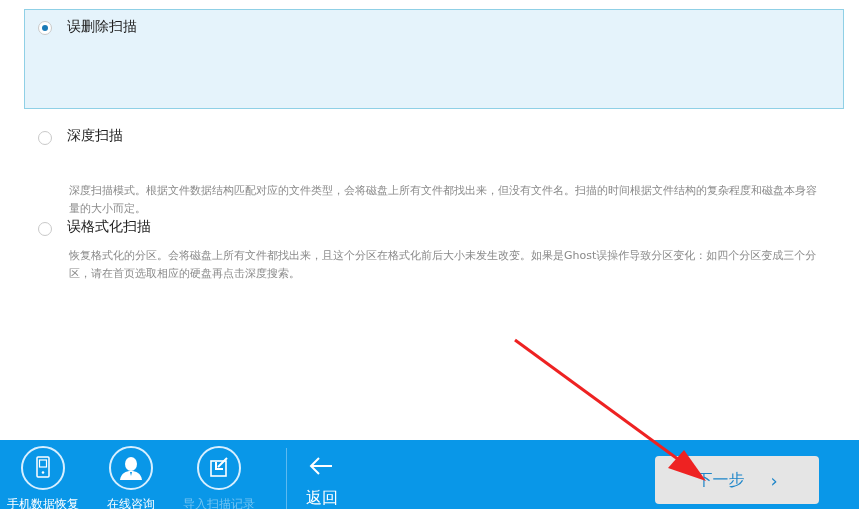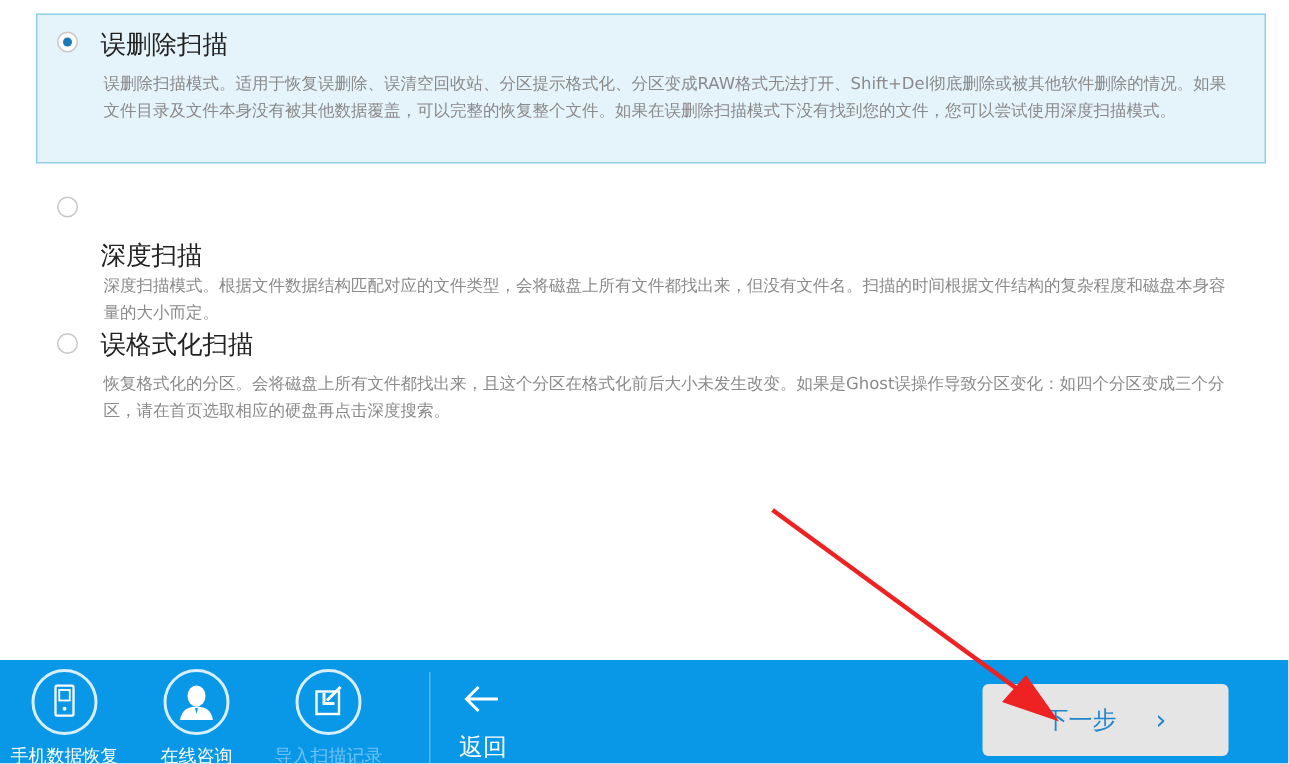--- a/index.html
+++ b/index.html
@@ -16,33 +16,33 @@
   }
   .radio {
     position:absolute; left:13px; width:14px; height:14px; border-radius:50%;
     border:1px solid #c9c9c9; background:#fff; box-sizing:border-box;
   }
   .radio .dot {
     position:absolute; left:3px; top:3px; width:6px; height:6px; border-radius:50%;
     background:#1a7ab7;
   }
   .opt-title {
-    position:absolute; left:42px; font-size:17px; color:#222; white-space:nowrap;font-family:Liberation Serif, serif;
+    position:absolute; left:42px; font-size:14px; color:#222; white-space:nowrap;font-family:Liberation Serif, serif;
   }
   .opt-desc {
     position:absolute; left:44px; width:750px; font-size:11px; line-height:17.5px;
     color:#8a8a8a;
   }
   #opt1 { top:9px; height:100px; }
   #opt1 .radio { top:11px; }
   #opt1 .opt-title { top:8px; }
   #opt1 .opt-desc { top:37px; }
   #opt2 { top:118px; height:80px; border:1px solid transparent; }
   #opt2 .radio { top:12px; }
-  #opt2 .opt-title { top:8px;margin-top:32px; }
+  #opt2 .opt-title { top:8px; }
   #opt2 .opt-desc { top:37px;margin-top:26px; }
   #opt3 { top:209px; height:80px; border:1px solid transparent; }
   #opt3 .radio { top:12px; }
   #opt3 .opt-title { top:8px; }
   #opt3 .opt-desc { top:37px; }
 
   .bottombar {
     position:absolute; left:0; top:440px; width:859px; height:69px;
     background:#0997e8;
   }
@@ -72,21 +72,20 @@
   .arrow-overlay { position:absolute; left:0; top:0; pointer-events:none; }
 </style>
 </head>
 <body>
 
 <div class="option selected" id="opt1">
   <span class="radio">
       <span class="dot"></span>
     </span>
   <div class="opt-title">误删除扫描</div>
-  <div class="opt-desc">误删除扫描模式。适用于恢复误删除、误清空回收站、分区提示格式化、分区变成RAW格式无法打开、Shift+Del彻底删除或被其他软件删除的情况。如果文件目录及文件本身没有被其他数据覆盖，可以完整的恢复整个文件。如果在误删除扫描模式下没有找到您的文件，您可以尝试使用深度扫描模式。</div>
 </div>
 
 <div class="option" id="opt2">
   <span class="radio"></span>
   <div class="opt-title">深度扫描</div>
   <div class="opt-desc">深度扫描模式。根据文件数据结构匹配对应的文件类型，会将磁盘上所有文件都找出来，但没有文件名。扫描的时间根据文件结构的复杂程度和磁盘本身容量的大小而定。</div>
 </div>
 
 <div class="option" id="opt3">
   <span class="radio"></span>

